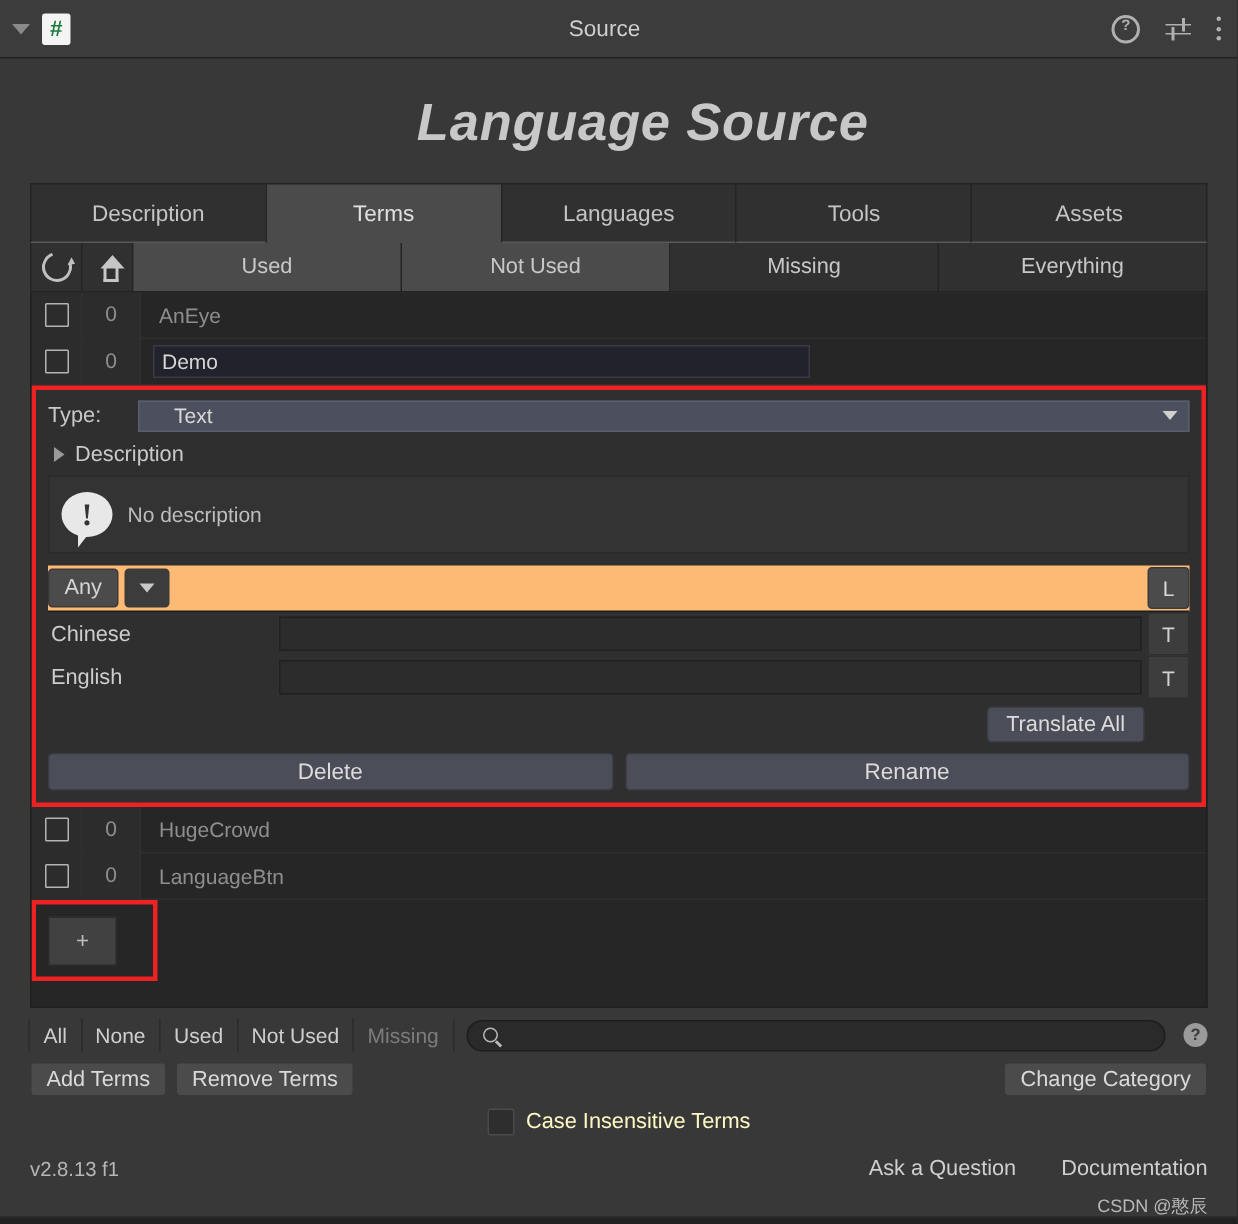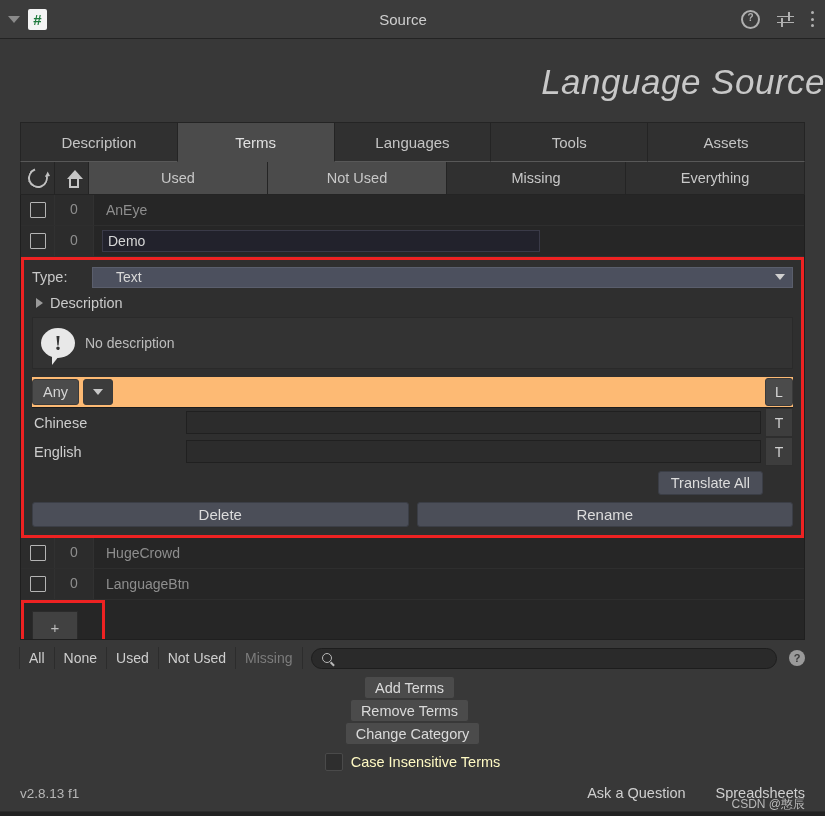--- a/index.html
+++ b/index.html
@@ -109,24 +109,24 @@
   }
   .ico-kebab span {
     width: 3px; height: 3px;
     background: #b0b0b0;
     border-radius: 50%;
     display: block;
   }
 
   
   .big-title {
-    text-align: right;
+    text-align: center;
     font-size: 35px;
     font-style: italic;
-    font-weight: normal;
+    font-weight: bold;
     color: #c8c8c8;
     padding: 23px 0 20px 0;
     flex: none;
     letter-spacing: 0.5px;
     margin-left: 32px;
   }
 
   
   .body {
     padding: 0 20px;
@@ -567,21 +567,20 @@
     display: flex;
     align-items: center;
     justify-content: center;
     margin-left: 12px;
     flex: none;
   }
   .brow2 {
     display: flex;
     align-items: center;
     margin-top: 6px;
-    flex-direction: column;
   }
   .gbtn {
     background: #4b4b4b;
     border: 1px solid #383838;
     border-radius: 3px;
     height: 23px;
     display: flex;
     align-items: center;
     justify-content: center;
     padding: 0 10px;
@@ -601,21 +600,21 @@
     width: 16px; height: 16px;
     background: #2e2e2e;
     border: 1px solid #4a4a4a;
     border-radius: 2px;
   }
   .case-lbl { font-size: 14.5px; color: #fef9c3; }
 
   .footer {
     display: flex;
     align-items: flex-end;
-    padding: 14px 20px 10px 20px;
+    padding: 14px 20px 24px 20px;
     flex: none;
     position: relative;
   }
   .version { font-size: 13.5px; color: #b6b6b6; }
   .flinks {
     margin-left: auto;
     display: flex;
     gap: 30px;
     font-size: 14.5px;
     color: #cfcfcf;
@@ -800,19 +799,19 @@
     <div class="case-row">
       <div class="chk-dark"></div>
       <div class="case-lbl">Case Insensitive Terms</div>
     </div>
   </div>
 
   <div class="footer">
     <div class="version">v2.8.13 f1</div>
     <div class="flinks">
       <span>Ask a Question</span>
-      <span>Spreadsheets</span>
+      <span>Documentation</span>
     </div>
     <div class="watermark">CSDN @憨辰</div>
   </div>
 
   <div class="bottom-edge"></div>
 </div>
 
 </body></html>

